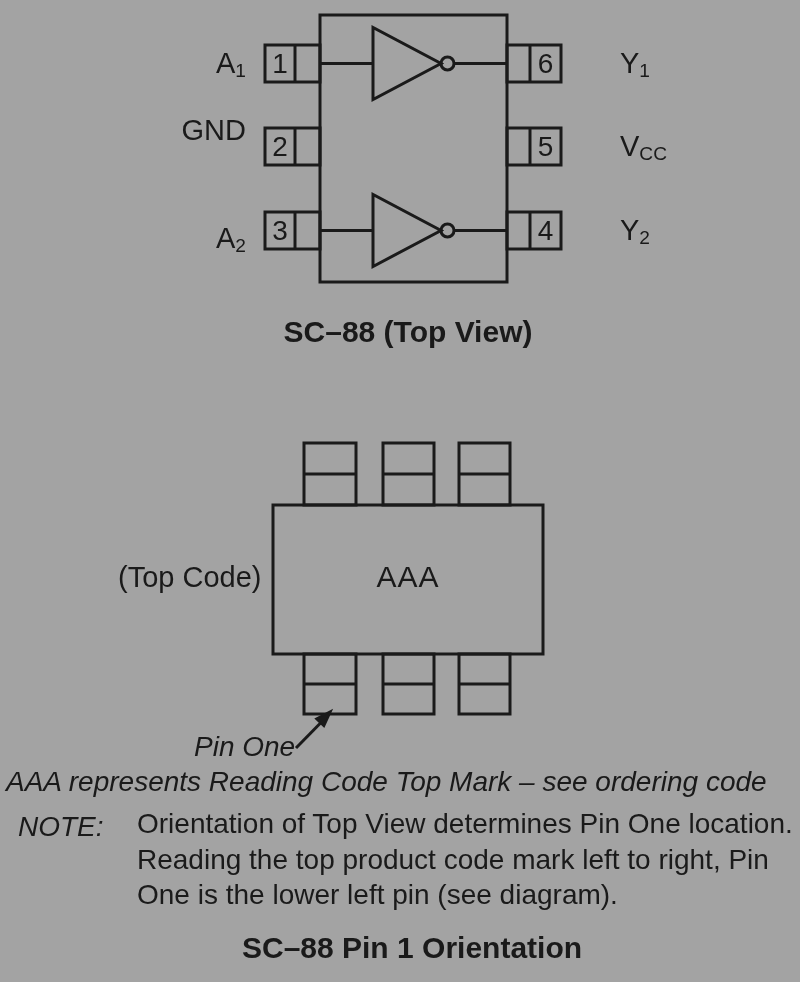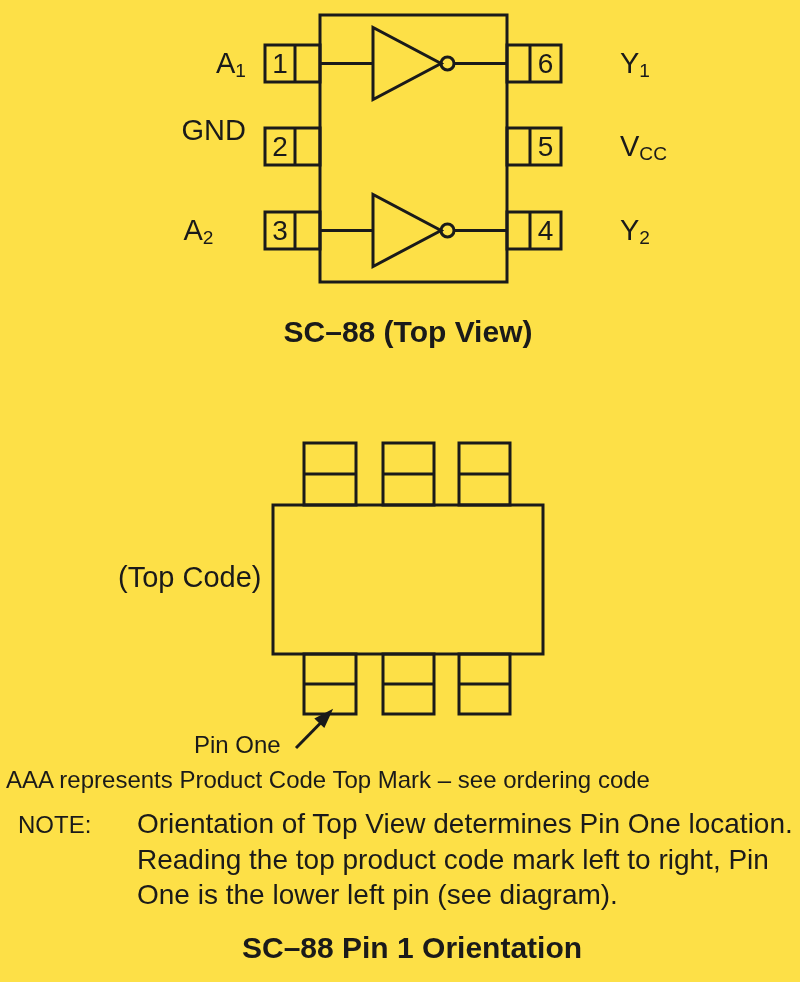--- a/index.html
+++ b/index.html
@@ -1,20 +1,20 @@
 <!DOCTYPE html>
 <html><head>
 <meta charset="utf-8">
 <style>
   html, body { margin: 0; padding: 0; background: #ffffff; }
   .page {
     position: relative;
     width: 800px;
     height: 982px;
-    background: #fde047;
+    background: #a3a3a3;
     color: #1a1a1a;
     font-family: "Liberation Sans", sans-serif;
     overflow: hidden;
   }
   svg.diagram-layer {
     position: absolute;
     left: 0; top: 0;
     width: 800px; height: 982px;
   }
   .lbl {
@@ -47,23 +47,24 @@
   .caption {
     position: absolute;
     font-size: 30px;
     font-weight: bold;
     line-height: 1.1;
     text-align: center;
     white-space: nowrap;
   }
   .note-line {
     position: absolute;
-    font-size: 24px;
-    line-height: 1;
-    white-space: nowrap;
+    font-size: 28px;
+    line-height: 1;
+    white-space: nowrap;
+    font-style: italic;
   }
   .note-body div { line-height: 35.5px; }
   .note-body {
     position: absolute;
     font-size: 28px;
     white-space: nowrap;
   }
   .mark-aaa {
     position: absolute;
     left: 273px;
@@ -158,21 +159,21 @@
 
     <polygon points="331,711 324,726.4 316,718.8" fill="#1a1a1a" stroke="#1a1a1a" stroke-width="2"></polygon>
   </svg>
 
   <div class="lbl lbl-right" style="top:49px;">
     <span>A</span><sub>1</sub>
   </div>
   <div class="lbl lbl-right" style="top:116px;">
     <span>GND</span><sub></sub>
   </div>
-  <div class="lbl lbl-right" style="top:216px;text-align:center;">
+  <div class="lbl lbl-right" style="top:224px;">
     <span>A</span><sub>2</sub>
   </div>
 
   <div class="lbl lbl-left" style="top:49px;">
     <span>Y</span><sub>1</sub>
   </div>
   <div class="lbl lbl-left" style="top:132px;">
     <span>V</span><sub>CC</sub>
   </div>
   <div class="lbl lbl-left" style="top:216px;">
@@ -182,23 +183,24 @@
   <div class="pin-num" style="left:265px; top:45px; width:30px; height:37px;">1</div>
   <div class="pin-num" style="left:265px; top:128px; width:30px; height:37px;">2</div>
   <div class="pin-num" style="left:265px; top:212px; width:30px; height:37px;">3</div>
   <div class="pin-num" style="left:530px; top:45px; width:31px; height:37px;">6</div>
   <div class="pin-num" style="left:530px; top:128px; width:31px; height:37px;">5</div>
   <div class="pin-num" style="left:530px; top:212px; width:31px; height:37px;">4</div>
 
   <div class="caption" style="left:12px; top:315px; width:792px;">SC–88 (Top View)</div>
 
   <div class="lbl" style="left:118px; top:563px;">(Top Code)</div>
+  <div class="mark-aaa">AAA</div>
   <div class="note-line" style="left:194px; top:733px;">Pin One</div>
 
-  <div class="note-line" style="left:6px; top:768px;">AAA represents Product Code Top Mark – see ordering code</div>
+  <div class="note-line" style="left:6px; top:768px;">AAA represents Reading Code Top Mark – see ordering code</div>
   <div class="note-line" style="left:18px; top:813px;text-align:center;">NOTE:</div>
   <div class="note-body" style="left:137px; top:806px;">
     <div>Orientation of Top View determines Pin One location.</div>
     <div>Reading the top product code mark left to right, Pin</div>
     <div>One is the lower left pin (see diagram).</div>
   </div>
 
   <div class="caption" style="left:16px; top:931px; width:792px;">SC–88 Pin 1 Orientation</div>
 
 </div>

